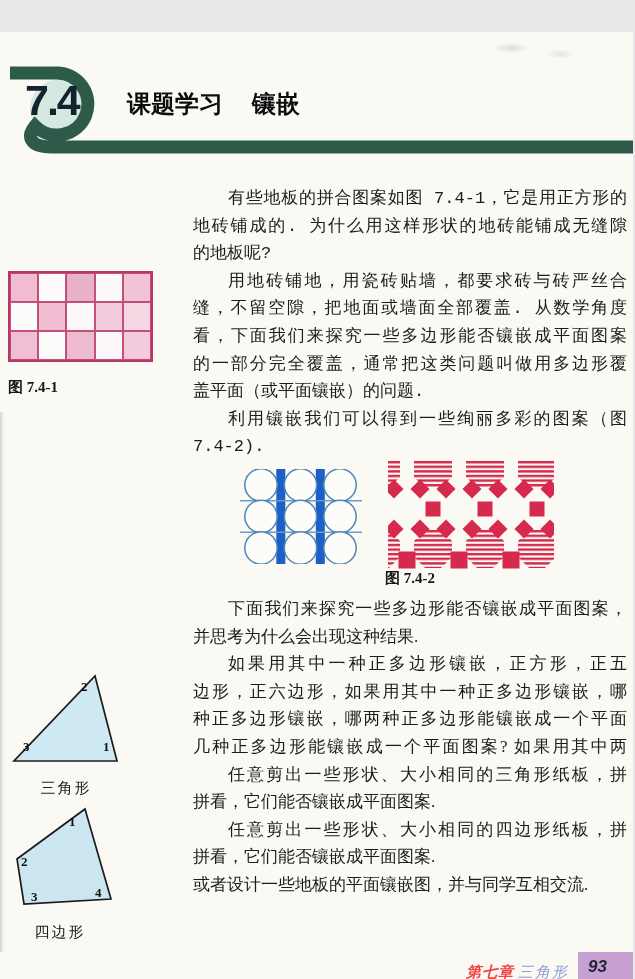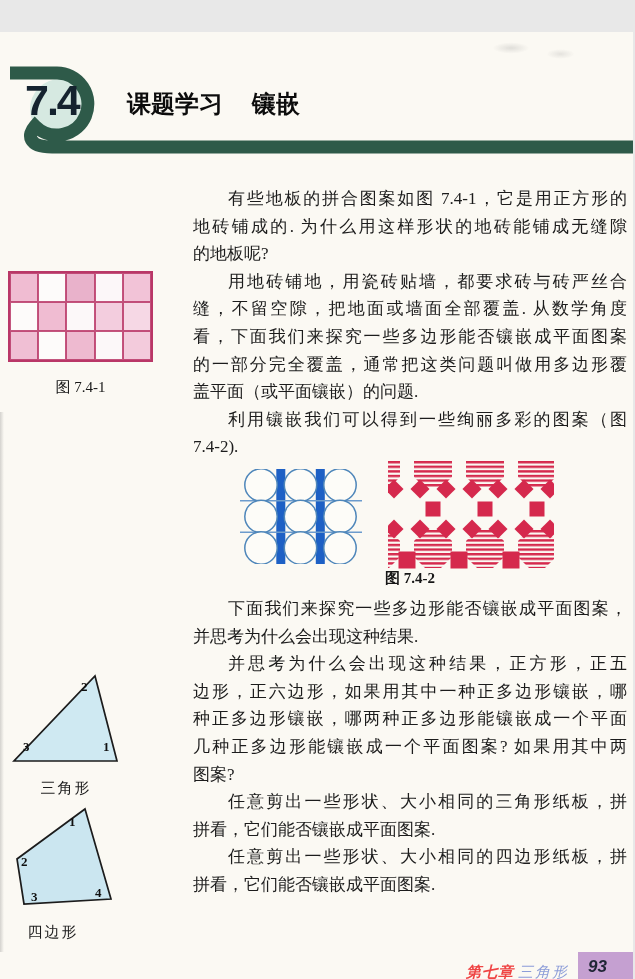--- a/index.html
+++ b/index.html
@@ -13,45 +13,45 @@
              font-weight:bold;font-size:24px;color:#0c0c0c;}
   .hdr-title.t1{left:127px;text-align:center;}
   .hdr-title.t2{left:252px;}
   .smudge{position:absolute;left:478px;top:4px;width:110px;height:30px;opacity:.5;
           background:radial-gradient(ellipse 26px 8px at 30% 40%,rgba(130,130,130,.45),transparent 70%),
                      radial-gradient(ellipse 20px 7px at 75% 60%,rgba(140,140,140,.4),transparent 70%);}
   .gutter{position:absolute;left:0;top:380px;width:4px;height:540px;
           background:linear-gradient(to right,rgba(110,110,110,.28),rgba(110,110,110,0));}
   
   .col{position:absolute;left:193px;width:434px;font-size:17px;color:#1c1c1c;}
-  .col-top{top:153px;}
+  .col-top{top:153px;font-family:Liberation Mono, monospace;}
   .col-bottom{top:563px;}
   .tline{height:27.6px;line-height:27.6px;text-align:justify;text-align-last:justify;overflow:hidden;}
   .tline.first{text-indent:35px;}
   .tline.last{text-align-last:left;}
   
   .fig1{position:absolute;left:8px;top:239px;width:145px;height:91px;border:2px solid #b93767;
         display:grid;grid-template-columns:repeat(5,1fr);grid-template-rows:repeat(3,1fr);box-sizing:border-box;}
   .fig1 .cell{border:0.8px solid rgba(185,55,103,.85);}
-  .fig1-cap{position:absolute;left:8px;top:346px;width:145px;text-align:center;
-            font-size:15px;font-weight:normal;color:#161616;}
+  .fig1-cap{position:absolute;left:8px;top:346px;width:145px;text-align:left;
+            font-size:15px;font-weight:bold;color:#161616;}
   
   .fig2{position:absolute;left:193px;top:429px;width:434px;height:128px;}
   .fig2 .circles{position:absolute;left:47px;top:8px;}
   .fig2 .octas{position:absolute;left:195px;top:0;}
   .fig2-cap{position:absolute;left:0;top:108px;width:434px;text-align:center;
             font-size:15px;font-weight:bold;color:#161616;}
   
   .shapefig{position:absolute;}
   .tri-fig{left:10px;top:640px;width:112px;height:93px;}
   .quad-fig{left:12px;top:772px;width:106px;height:104px;}
   .vlab{position:absolute;font-size:13px;font-weight:bold;color:#111;font-family:"Liberation Serif",serif;}
   .shape-label{position:absolute;text-align:center;font-size:15px;color:#1d1d1d;letter-spacing:2px;}
   .tri-label{left:10px;top:747px;width:112px;}
-  .quad-label{left:0;top:891px;width:106px;}
+  .quad-label{left:7px;top:891px;width:106px;}
   
   .foot-chap{position:absolute;left:466px;top:931px;font-size:15px;font-weight:bold;
              font-style:italic;color:#ef4444;letter-spacing:1px;}
   .foot-title{position:absolute;left:518px;top:931px;font-size:15px;font-style:italic;
               color:#8d9dd8;letter-spacing:2px;}
   .pagebox{position:absolute;left:578px;top:920px;width:55px;height:55px;background:#c5a0d1;}
   .pagenum{position:absolute;left:10px;top:5px;font-size:17px;font-weight:bold;font-style:italic;
            color:#1f2535;font-family:"Liberation Sans",sans-serif;}
 </style>
 </head>
@@ -106,35 +106,35 @@
         <div class="tline first">利用镶嵌我们可以得到一些绚丽多彩的图案（图</div>
         <div class="tline last">7.4-2).</div>
       </div>
     </div>
   <div class="col col-bottom" id="colBottom">
       <div>
         <div class="tline first">下面我们来探究一些多边形能否镶嵌成平面图案，</div>
         <div class="tline last">并思考为什么会出现这种结果.</div>
       </div>
       <div>
-        <div class="tline first">并思考为什么会出现这种结果，正方形，正五</div>
+        <div class="tline first">如果用其中一种正多边形镶嵌，正方形，正五</div>
         <div class="tline">边形，正六边形，如果用其中一种正多边形镶嵌，哪</div>
         <div class="tline">种正多边形镶嵌，哪两种正多边形能镶嵌成一个平面</div>
         <div class="tline">几种正多边形能镶嵌成一个平面图案? 如果用其中两</div>
-        <div class="tline last">图案?</div>
       </div>
       <div>
         <div class="tline first">任意剪出一些形状、大小相同的三角形纸板，拼</div>
         <div class="tline last">拼看，它们能否镶嵌成平面图案.</div>
       </div>
       <div>
         <div class="tline first">任意剪出一些形状、大小相同的四边形纸板，拼</div>
         <div class="tline last">拼看，它们能否镶嵌成平面图案.</div>
       </div>
       <div>
+        <div class="tline last">或者设计一些地板的平面镶嵌图，并与同学互相交流.</div>
       </div>
     </div>
 
   <div class="fig2">
     <svg class="circles" width="122" height="95" id="circleSvg">
         <rect x="36.3" y="0" width="9" height="95" fill="#1d60c5"></rect>
         <rect x="75.8" y="0" width="9" height="95" fill="#1d60c5"></rect>
         <line x1="0" y1="31.75" x2="122" y2="31.75" stroke="#6c9bcd" stroke-width="1.3"></line>
         <line x1="0" y1="63.25" x2="122" y2="63.25" stroke="#6c9bcd" stroke-width="1.3"></line>
         <circle cx="21" cy="16" r="16.2" fill="#fdfcf8" stroke="#4e86ba" stroke-width="1.5"></circle>

